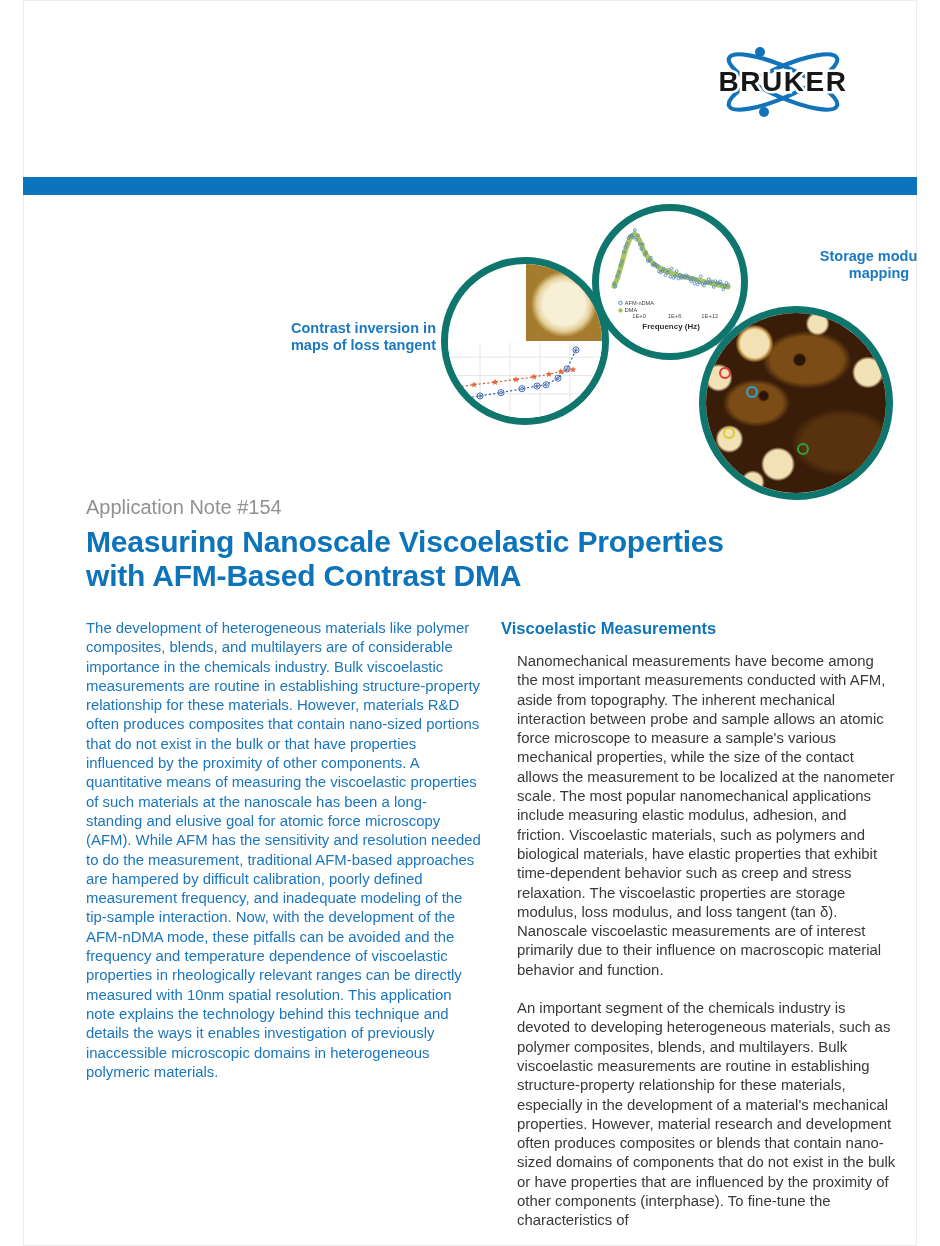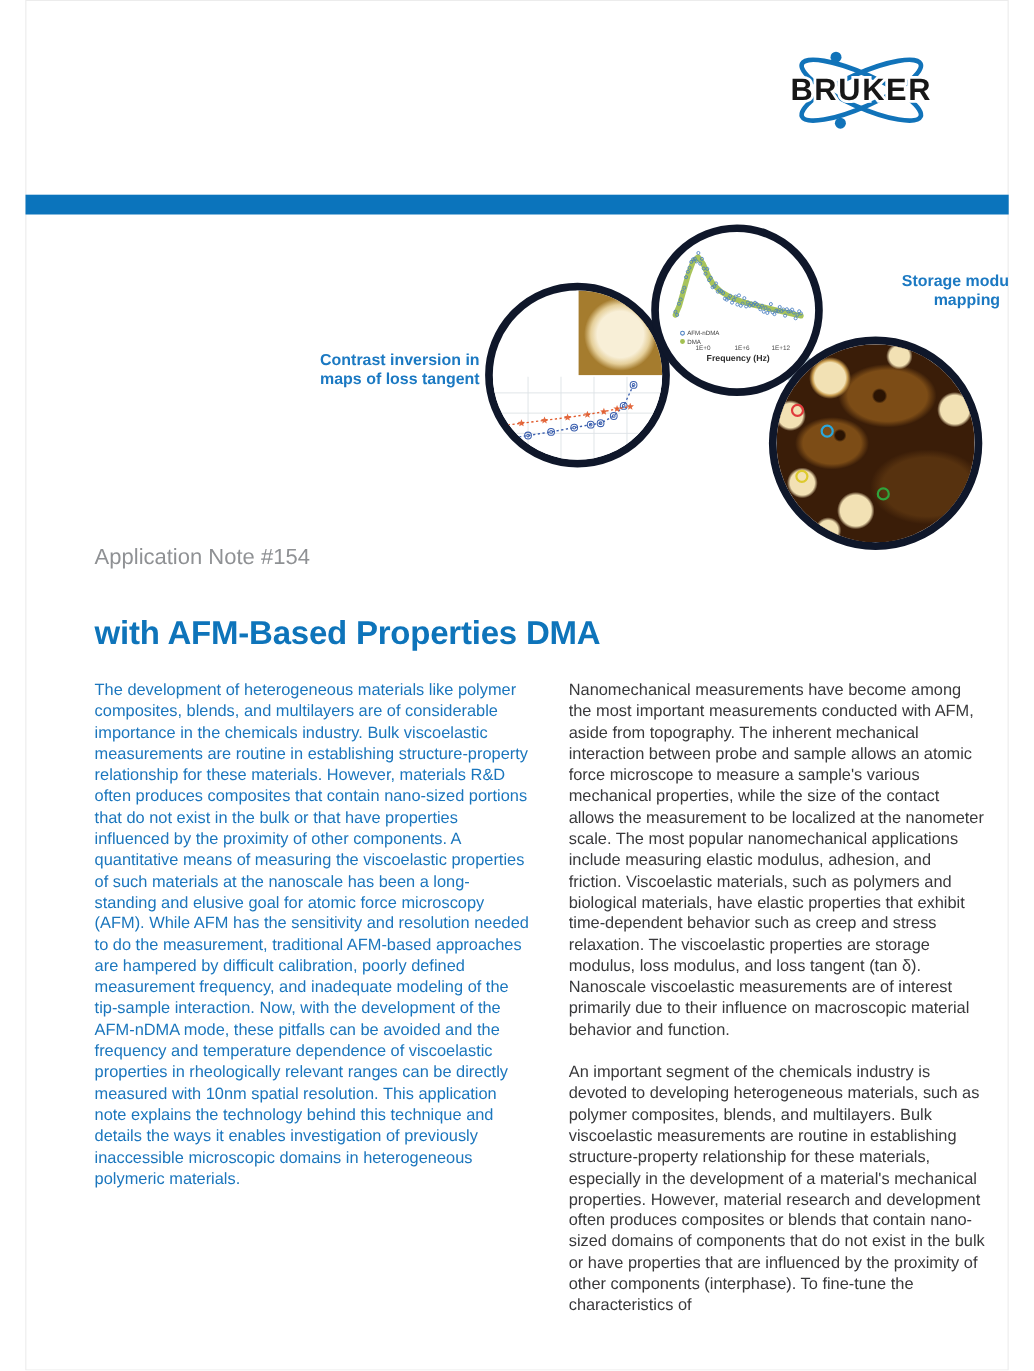--- a/index.html
+++ b/index.html
@@ -9,21 +9,21 @@
   
   .logo{position:absolute;left:687px;top:42px;width:146px;height:80px;}
 
   
   .topbar{position:absolute;left:0;top:177px;width:940px;height:18px;background:#0b74bc;}
 
   
   .connector{position:absolute;background:#bccdd7;border-radius:14px;z-index:1;}
   .conn1{left:556px;top:301px;width:46px;height:26px;transform:rotate(-22deg);}
   .conn2{left:686px;top:329px;width:50px;height:28px;transform:rotate(44deg);}
-  .circle{position:absolute;border-radius:50%;border:7px solid #0f172a;overflow:hidden;background:#fff;z-index:2;}
+  .circle{position:absolute;border-radius:50%;border:7px solid #0f766e;overflow:hidden;background:#fff;z-index:2;}
   .circle.left{left:418px;top:257px;width:154px;height:154px;}
   .circle.top{left:569px;top:204px;width:142px;height:142px;}
   .circle.right{left:676px;top:306px;width:180px;height:180px;}
 
   .afm-pair{display:flex;height:77px;}
   .afm{flex:1;}
   .afm.a1{border-right:2px solid #fff;
     background:
       radial-gradient(circle at 48% 56%, #20redacted 0, #2b1504 21px, #6b4312 29px, rgba(0,0,0,0) 33px),
       radial-gradient(circle at 18% 18%, #bb9347 0, rgba(0,0,0,0) 42px),
@@ -233,26 +233,27 @@
       </div>
   </div>
 
   <div class="callout c-contrast">Contrast inversion in
 maps of loss tangent</div>
   <div class="callout c-storage">Storage modulus
 mapping</div>
 
   <div class="titleblock">
     <div class="app-note">Application Note #154</div>
-    <h1 class="main-title"><br><span>with AFM-Based Properties DMA</span></h1>
+    <h1 class="main-title"><span>Measuring Nanoscale Viscoelastic Properties</span><br><span>with AFM-Based Contrast DMA</span></h1>
   </div>
 
   <div class="cols">
     <div class="col left-col">
       <p>The development of heterogeneous materials like polymer composites, blends, and multilayers are of considerable importance in the chemicals industry. Bulk viscoelastic measurements are routine in establishing structure-property relationship for these materials. However, materials R&amp;D often produces composites that contain nano-sized portions that do not exist in the bulk or that have properties influenced by the proximity of other components. A quantitative means of measuring the viscoelastic properties of such materials at the nanoscale has been a long-standing and elusive goal for atomic force microscopy (AFM). While AFM has the sensitivity and resolution needed to do the measurement, traditional AFM-based approaches are hampered by difficult calibration, poorly defined measurement frequency, and inadequate modeling of the tip-sample interaction. Now, with the development of the AFM-nDMA mode, these pitfalls can be avoided and the frequency and temperature dependence of viscoelastic properties in rheologically relevant ranges can be directly measured with 10nm spatial resolution. This application note explains the technology behind this technique and details the ways it enables investigation of previously inaccessible microscopic domains in heterogeneous polymeric materials.</p>
     </div>
     <div class="col right-col">
+      <h2>Viscoelastic Measurements</h2>
       <p>Nanomechanical measurements have become among the most important measurements conducted with AFM, aside from topography. The inherent mechanical interaction between probe and sample allows an atomic force microscope to measure a sample's various mechanical properties, while the size of the contact allows the measurement to be localized at the nanometer scale. The most popular nanomechanical applications include measuring elastic modulus, adhesion, and friction. Viscoelastic materials, such as polymers and biological materials, have elastic properties that exhibit time-dependent behavior such as creep and stress relaxation. The viscoelastic properties are storage modulus, loss modulus, and loss tangent (tan δ). Nanoscale viscoelastic measurements are of interest primarily due to their influence on macroscopic material behavior and function.</p>
       <p>An important segment of the chemicals industry is devoted to developing heterogeneous materials, such as polymer composites, blends, and multilayers. Bulk viscoelastic measurements are routine in establishing structure-property relationship for these materials, especially in the development of a material's mechanical properties. However, material research and development often produces composites or blends that contain nano-sized domains of components that do not exist in the bulk or have properties that are influenced by the proximity of other components (interphase). To fine-tune the characteristics of</p>
     </div>
   </div>
 
 </div>
 
 </body></html>

